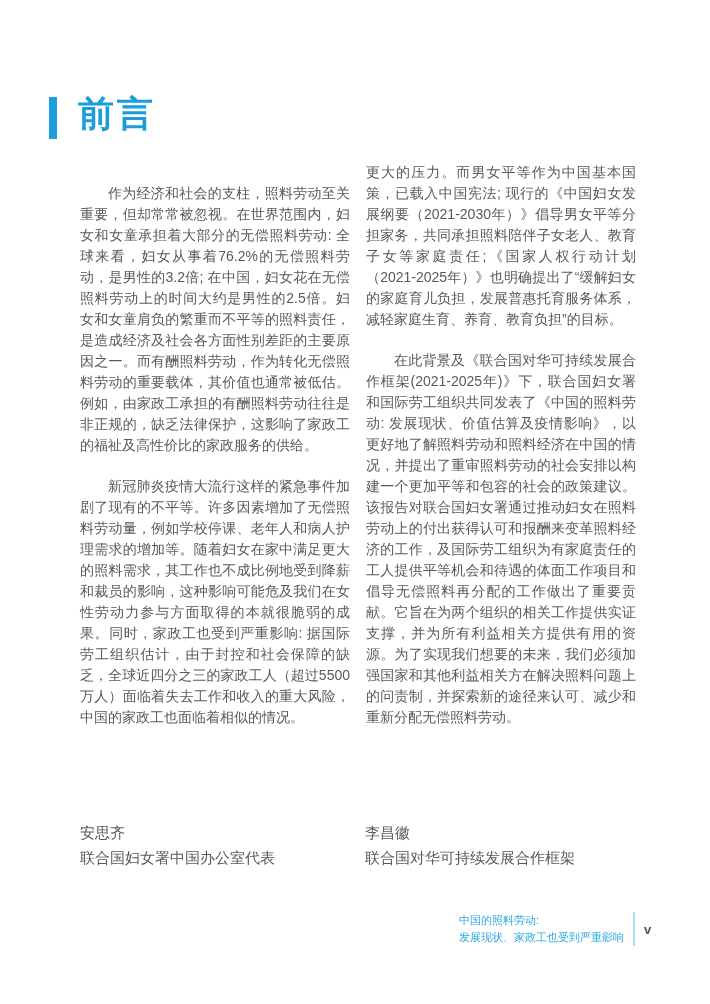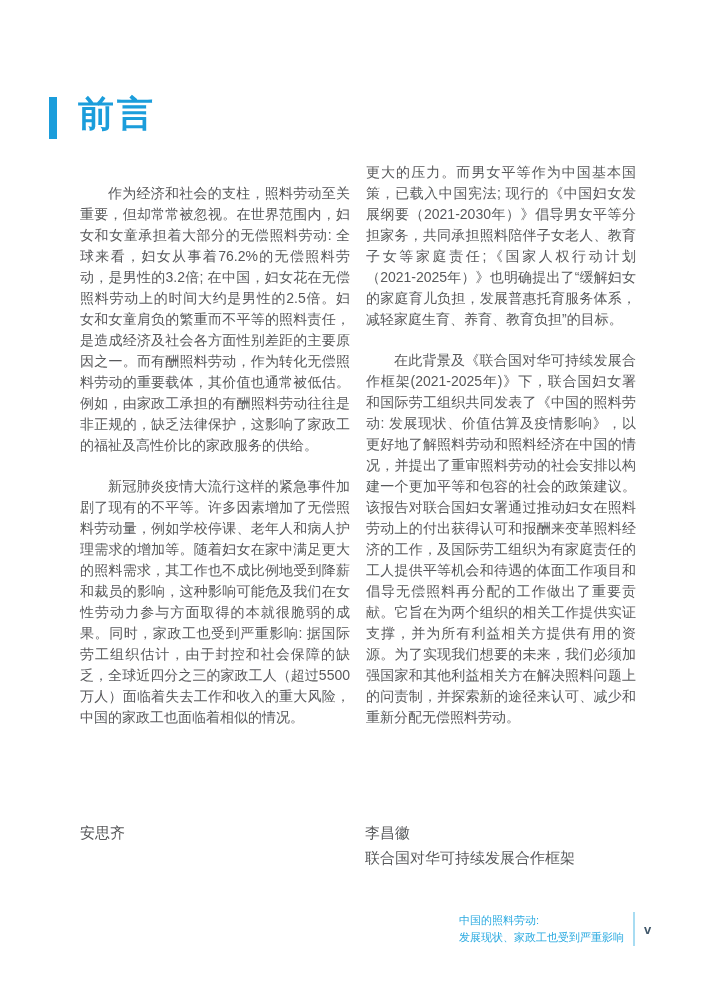--- a/index.html
+++ b/index.html
@@ -91,20 +91,21 @@
     </div>
     <div class="col">
       <p>更大的压力。而男女平等作为中国基本国策，已载入中国宪法; 现行的《中国妇女发展纲要（2021-2030年）》倡导男女平等分担家务，共同承担照料陪伴子女老人、教育子女等家庭责任;《国家人权行动计划（2021-2025年）》也明确提出了“缓解妇女的家庭育儿负担，发展普惠托育服务体系，减轻家庭生育、养育、教育负担”的目标。</p>
       <p class="indent">在此背景及《联合国对华可持续发展合作框架(2021-2025年)》下，联合国妇女署和国际劳工组织共同发表了《中国的照料劳动: 发展现状、价值估算及疫情影响》，以更好地了解照料劳动和照料经济在中国的情况，并提出了重审照料劳动的社会安排以构建一个更加平等和包容的社会的政策建议。该报告对联合国妇女署通过推动妇女在照料劳动上的付出获得认可和报酬来变革照料经济的工作，及国际劳工组织为有家庭责任的工人提供平等机会和待遇的体面工作项目和倡导无偿照料再分配的工作做出了重要贡献。它旨在为两个组织的相关工作提供实证支撑，并为所有利益相关方提供有用的资源。为了实现我们想要的未来，我们必须加强国家和其他利益相关方在解决照料问题上的问责制，并探索新的途径来认可、减少和重新分配无偿照料劳动。</p>
     </div>
   </div>
 
   <div class="sigs">
     <div class="sig">
       <div class="sig-name">安思齐</div>
+      <div class="sig-role">联合国妇女署中国办公室代表</div>
     </div>
     <div class="sig">
       <div class="sig-name">李昌徽</div>
       <div class="sig-role">联合国对华可持续发展合作框架</div>
     </div>
   </div>
 
   <div class="footer">
     <div class="footer-title">
       <div>中国的照料劳动:</div>

